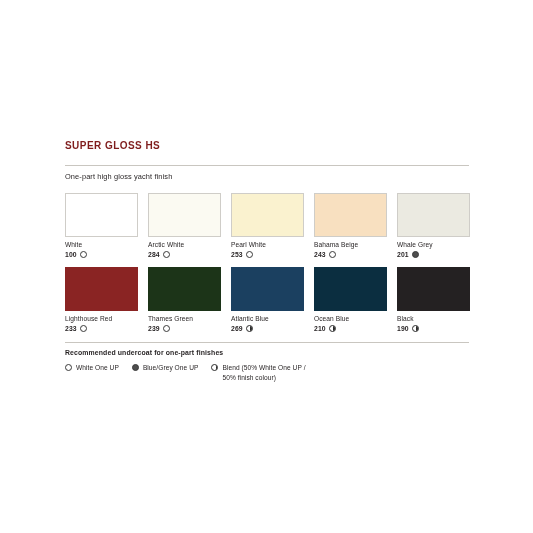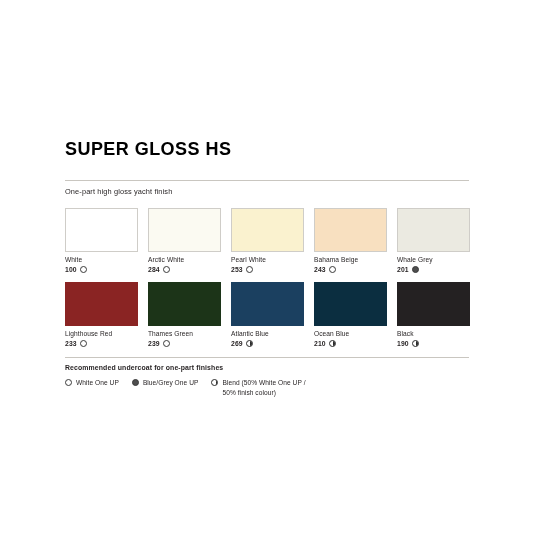--- a/index.html
+++ b/index.html
@@ -19,25 +19,25 @@
 
   #sheet {
     position: absolute;
     left: 65px;
     top: 140px;
     width: 404px;
   }
 
   
   .product-title {
-    font-size: 18px;
+    font-size: 10px;
     font-weight: bold;
     letter-spacing: 0.45px;
-    color: #000000;
-    margin: 0 0 20px 0;
+    color: #7f1d1d;
+    margin: 0 0 14px 0;
     line-height: 1.1;
   }
   .title-rule {
     height: 0;
     border-top: 1px solid #c9c6c0;
     margin: 0 0 7px 0;
   }
   .product-subtitle {
     font-size: 7.4px;
     font-weight: normal;

